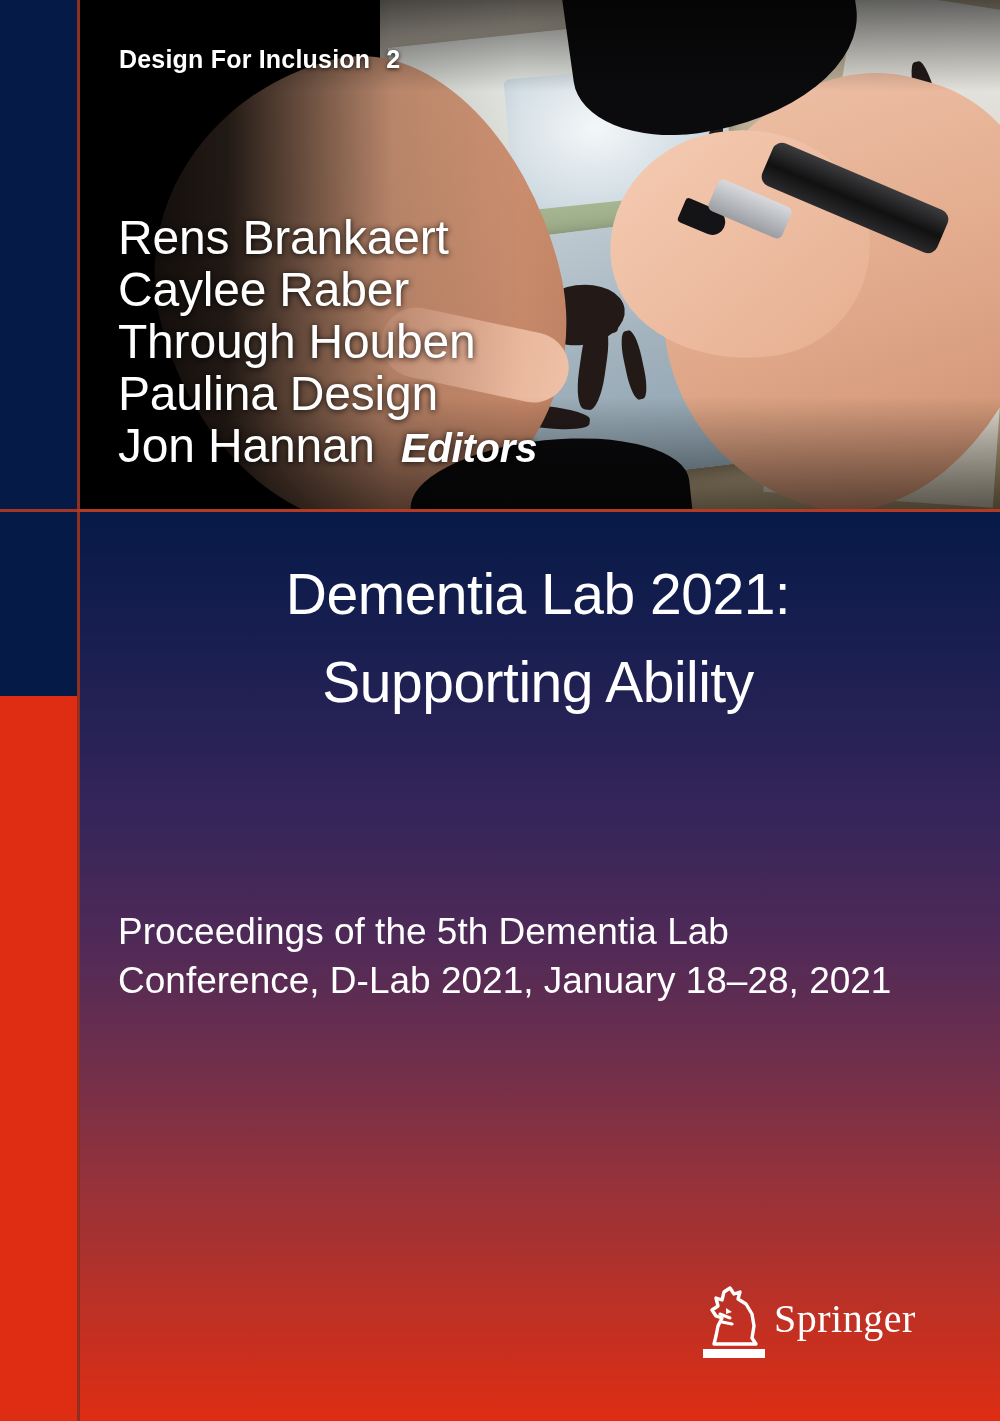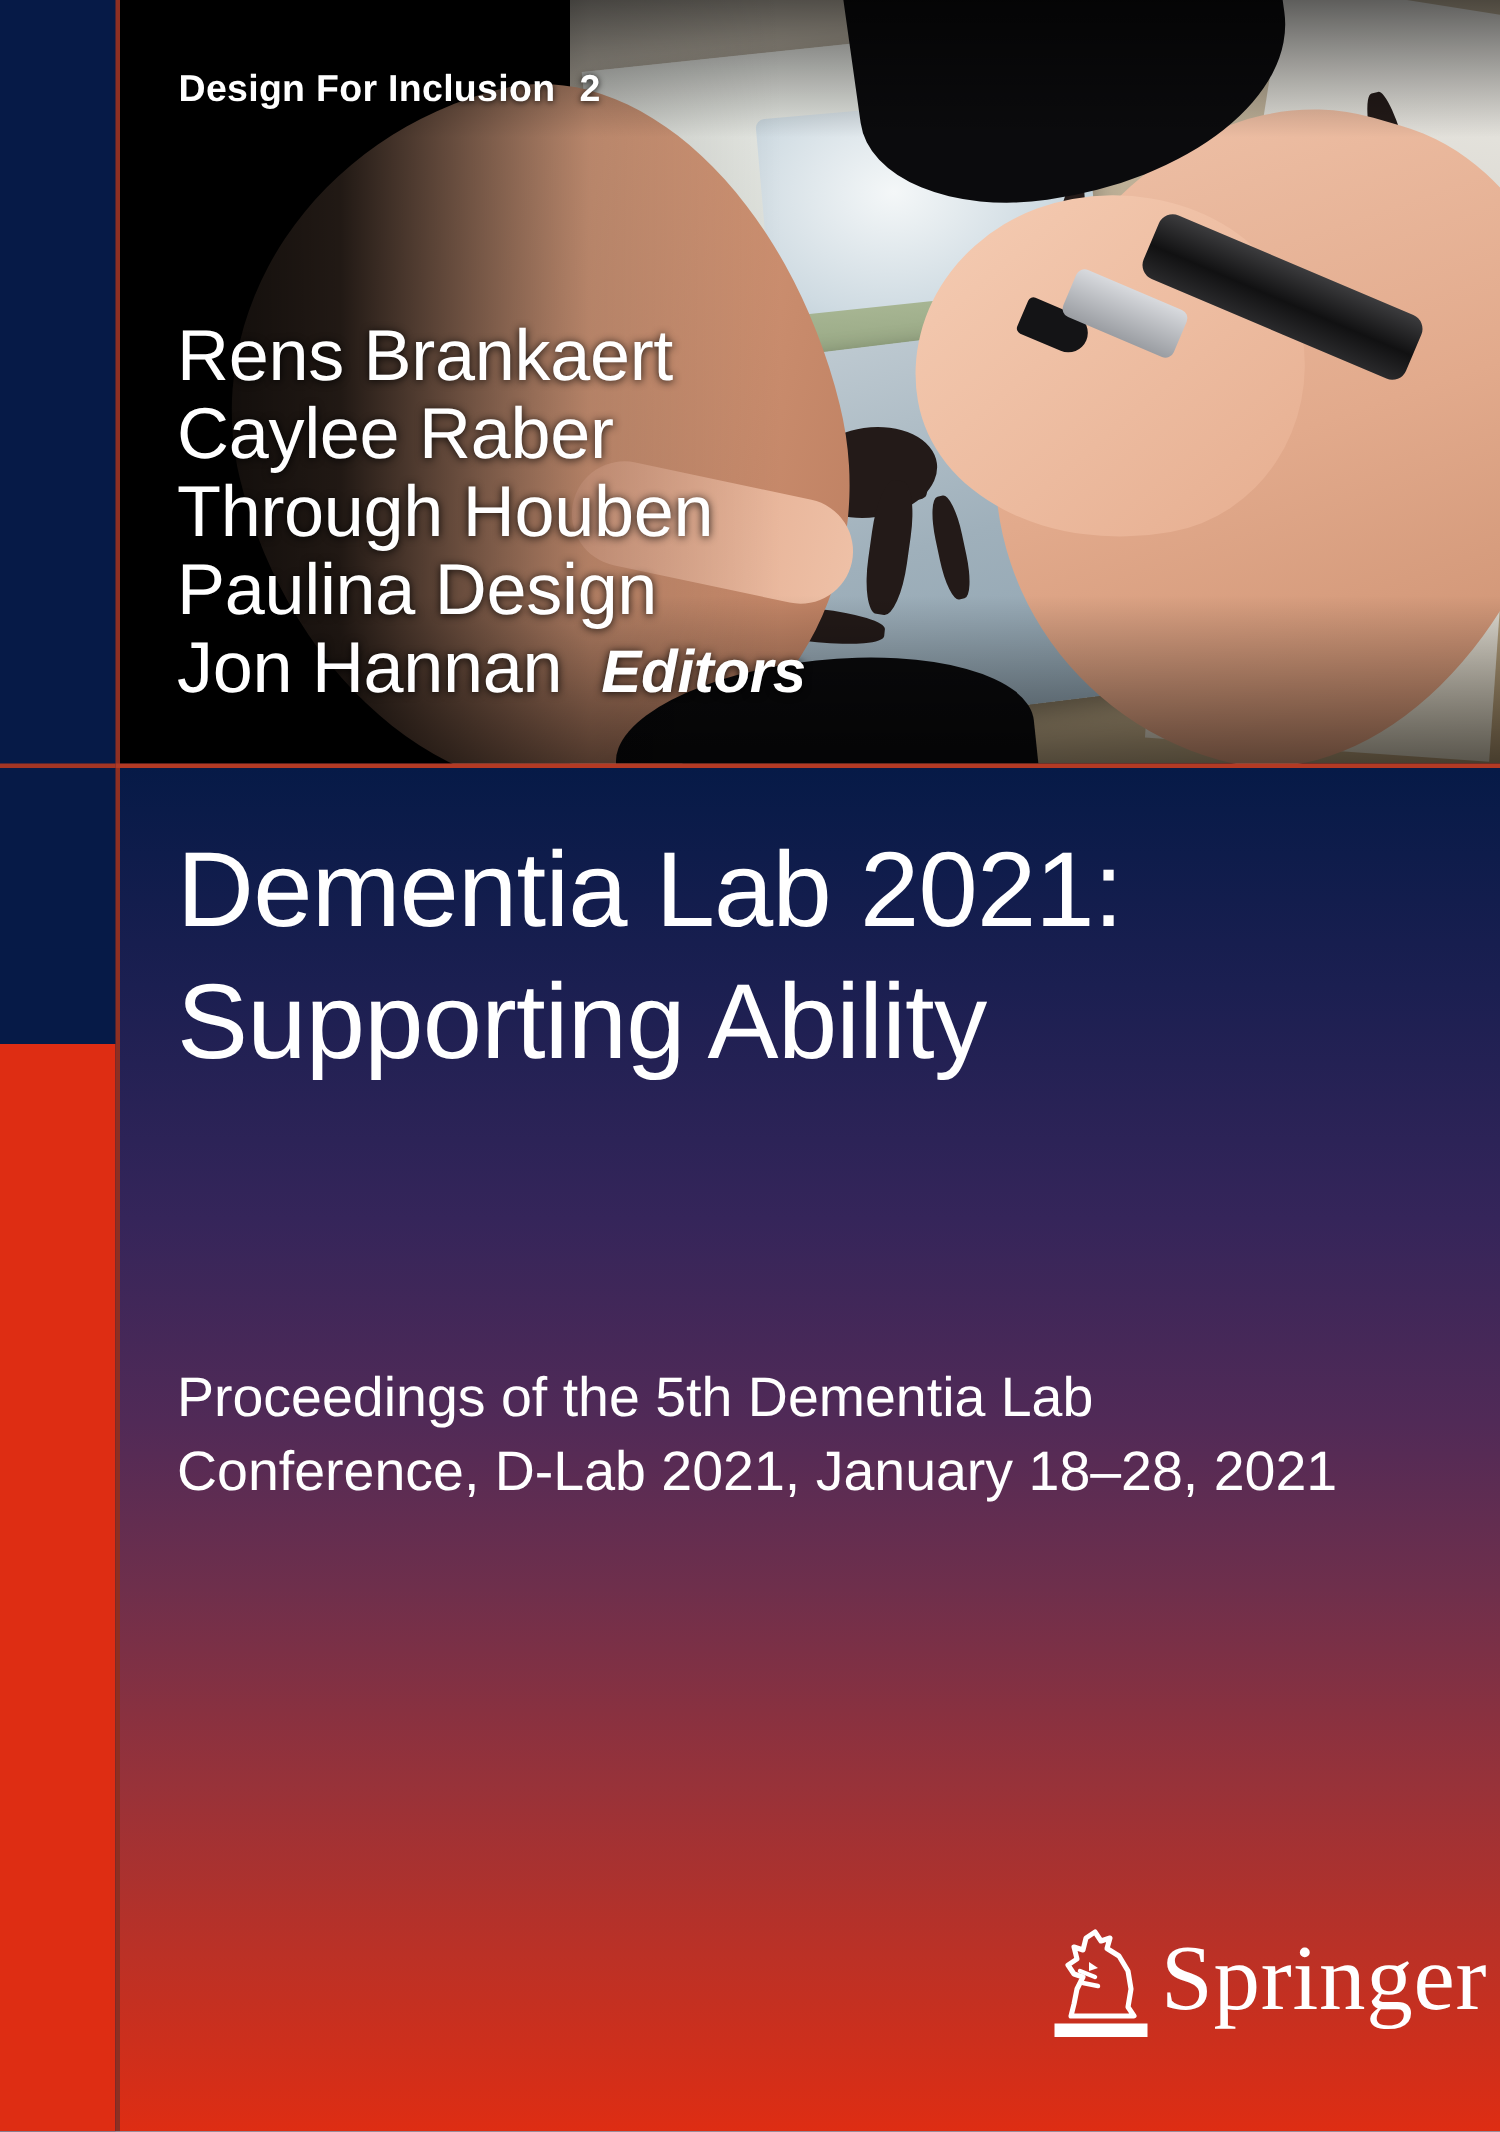--- a/index.html
+++ b/index.html
@@ -256,24 +256,25 @@
       #96323a 74%,
       #bb3126 87%,
       #de2d13 100%);
   }
   .title {
     position: absolute;
     left: 38px;
     top: 38px;
     width: 840px;
     color: #ffffff;
-    font-size: 71px;
+    font-size: 57px;
     line-height: 88px;
     font-weight: 400;
     letter-spacing: -.5px;
+    text-align: center;
   }
   .title .tline { display: block; white-space: nowrap; }
   .subtitle {
     position: absolute;
     left: 38px;
     top: 395px;
     width: 840px;
     color: #ffffff;
     font-size: 37px;
     line-height: 49px;
@@ -350,21 +351,21 @@
     top: 770px;
     width: 260px;
     height: 80px;
   }
   .springer-word {
     position: absolute;
     left: 74px;
     top: 6px;
     color: #ffffff;
     font-family: "Liberation Serif", serif;
-    font-size: 62px;
+    font-size: 40px;
     line-height: 62px;
     font-weight: 400;
     letter-spacing: .5px;
   }
   .knight { position: absolute; left: 0; top: 0; width: 70px; height: 78px; }
   .knight-base {
     position: absolute; left: 3px; bottom: 2px;
     width: 62px; height: 9px; background: #ffffff;
   }
 </style>

